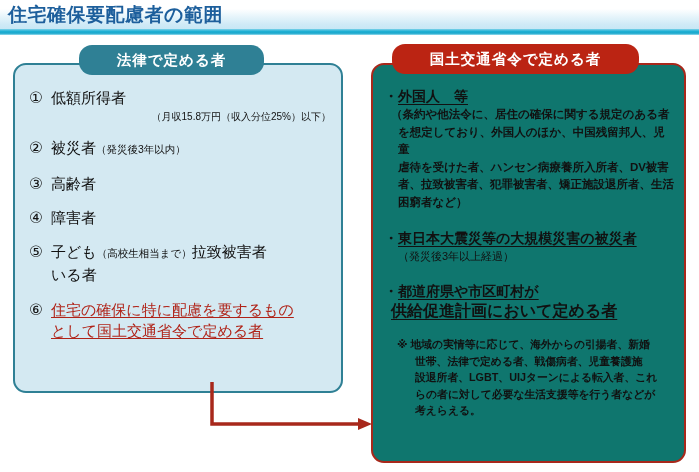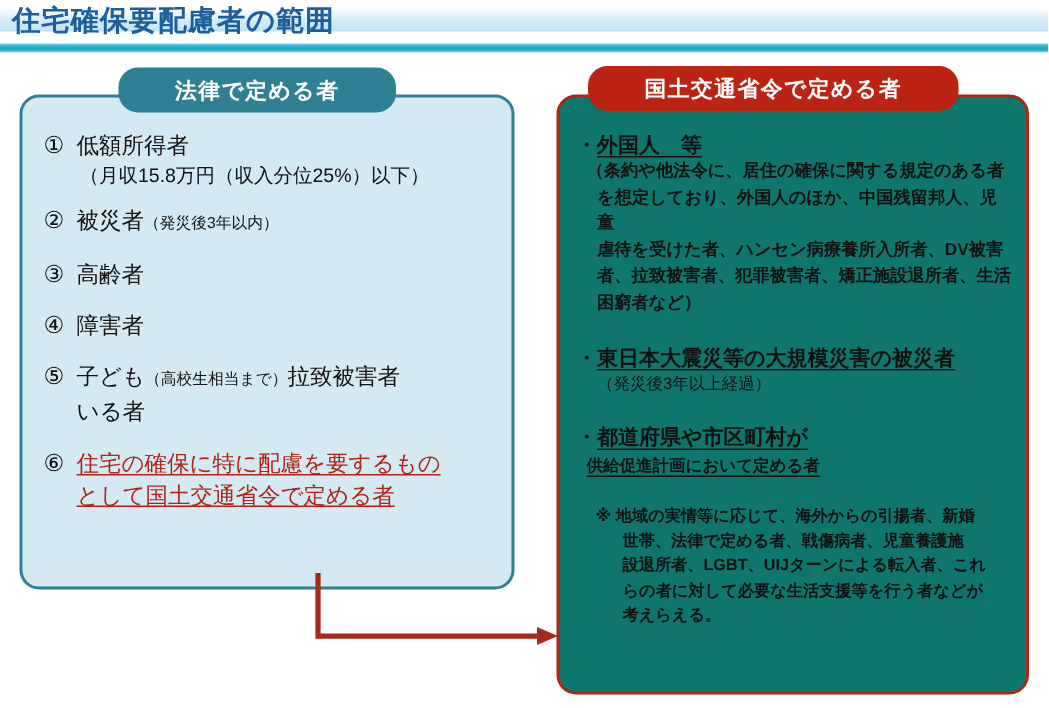--- a/index.html
+++ b/index.html
@@ -17,21 +17,21 @@
     background: #ffffff;
     overflow: hidden;
   }
 
   
   #title-band {
     position: absolute;
     left: 0;
     top: 0;
     width: 699px;
-    height: 21px;
+    height: 34px;
     background: linear-gradient(to bottom,
         #ffffff 0%,
         #ffffff 26%,
         #e7f5fb 48%,
         #cfeaf6 72%,
         #bfe4f4 100%);
   }
   #title-rule {
     position: absolute;
     left: 0;
@@ -117,25 +117,26 @@
     font-size: 15.5px;
   }
   .law-main {
     font-size: 15px;
   }
   .law-inline-small {
     font-size: 10.5px;
   }
   .law-sub {
     display: block;
-    font-size: 13px;
+    font-size: 10px;
     line-height: 17px;
     padding-left: 24px;
     color: #111111;
     white-space: nowrap;
+    text-align: right;
   }
   .law-cont {
     display: block;
     padding-left: 22px;
     font-size: 15px;
     line-height: 21px;
     white-space: nowrap;
   }
   .law-item.highlight .law-main,
   .law-item.highlight .law-cont {
@@ -185,21 +186,21 @@
   }
   .ord-head .ord-bullet {
     font-weight: bold;
   }
   .ord-head-u {
     text-decoration: underline;
     text-underline-offset: 2.5px;
   }
   .ord-head-2 {
     display: block;
-    font-size: 11px;
+    font-size: 16px;
     font-weight: bold;
     line-height: 20px;
     color: #111111;
     padding-left: 7px;
     white-space: nowrap;
     text-decoration: underline;
     text-underline-offset: 2.5px;
   }
   .ord-paren {
     display: block;

